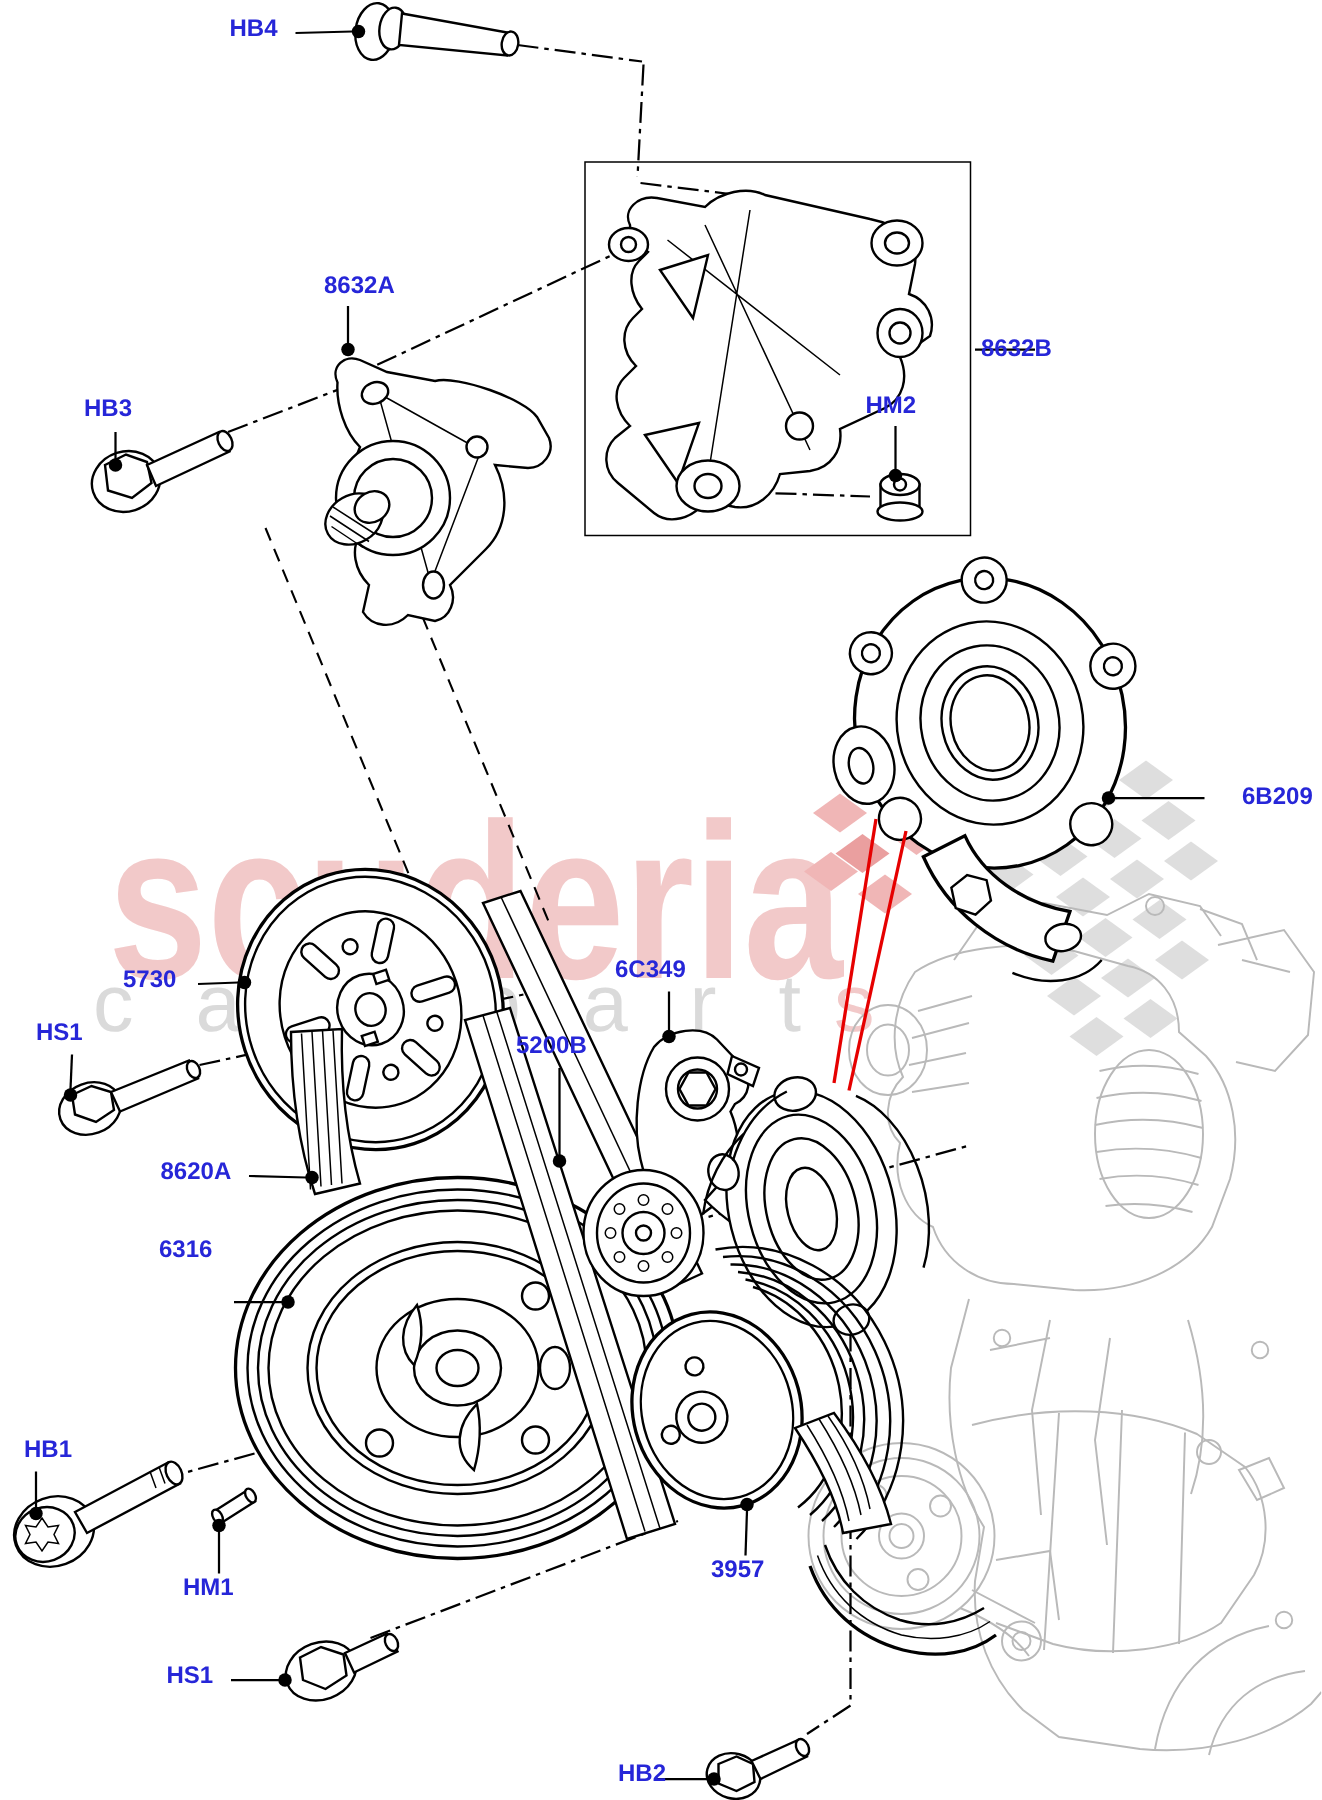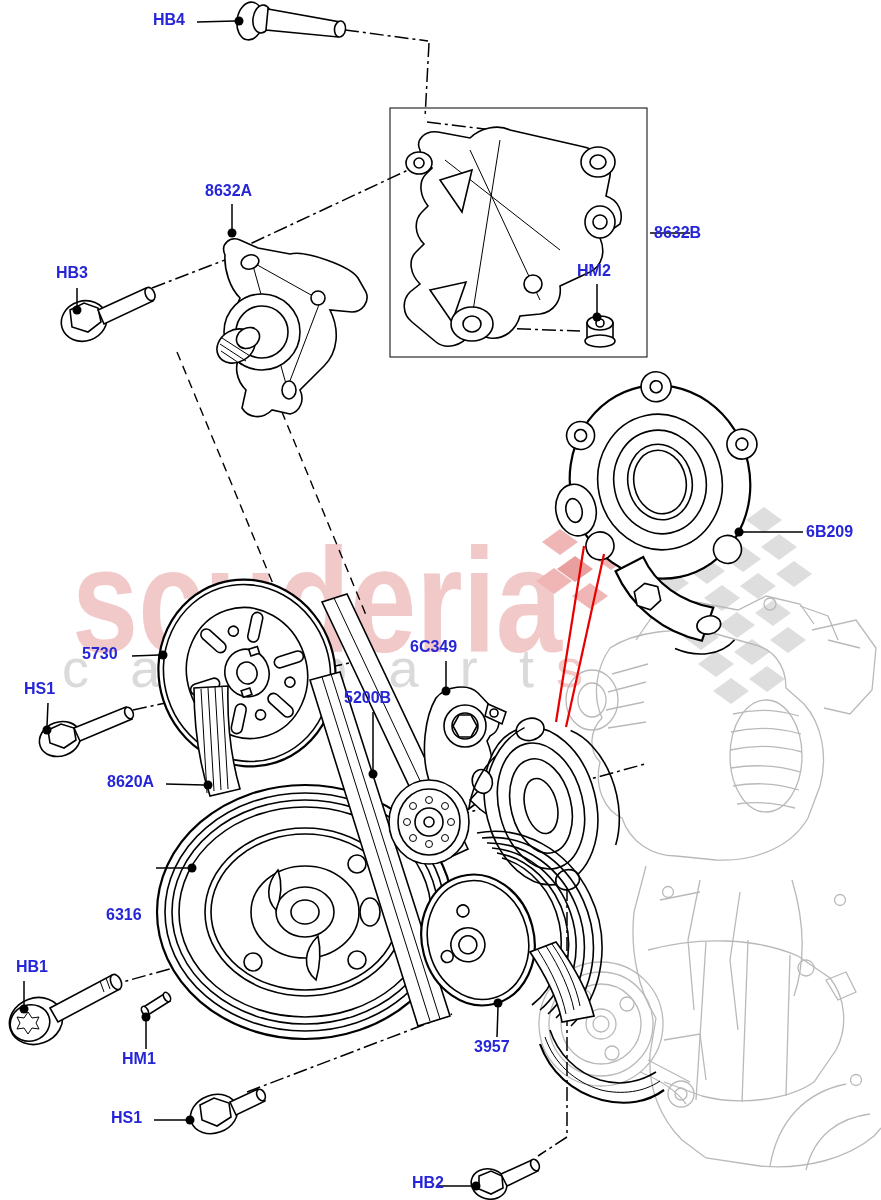--- a/index.html
+++ b/index.html
@@ -378,29 +378,29 @@
     <path class="ldr" d="M497,1037 L498,1007"></path>
         <circle class="dot" cx="498" cy="1003" r="4.5"></circle>
     <path class="ldr" d="M154,1120 L186,1120"></path>
         <circle class="dot" cx="190" cy="1120" r="4.5"></circle>
     <path class="ldr" d="M438,1186 L472,1186"></path>
         <circle class="dot" cx="476" cy="1186" r="4.5"></circle>
   </g>
 </svg>
 
 <div class="lbl" style="left:153px;top:11px">HB4</div>
-<div class="lbl" style="left:205px;top:182px">8632A</div>
+<div class="lbl" style="left:216px;top:182px">8632A</div>
 <div class="lbl" style="left:56px;top:264px">HB3</div>
 <div class="lbl" style="left:654px;top:224px">8632B</div>
 <div class="lbl" style="left:577px;top:262px">HM2</div>
-<div class="lbl" style="left:806px;top:523px">6B209</div>
+<div class="lbl" style="left:828px;top:523px">6B209</div>
 <div class="lbl" style="left:82px;top:645px">5730</div>
 <div class="lbl" style="left:410px;top:638px">6C349</div>
 <div class="lbl" style="left:344px;top:689px">5200B</div>
 <div class="lbl" style="left:24px;top:680px">HS1</div>
 <div class="lbl" style="left:107px;top:773px">8620A</div>
-<div class="lbl" style="left:106px;top:906px">6316</div>
+<div class="lbl" style="left:106px;top:825px">6316</div>
 <div class="lbl" style="left:16px;top:958px">HB1</div>
 <div class="lbl" style="left:122px;top:1050px">HM1</div>
 <div class="lbl" style="left:474px;top:1038px">3957</div>
 <div class="lbl" style="left:111px;top:1109px">HS1</div>
 <div class="lbl" style="left:412px;top:1174px">HB2</div>
 </div>
 
 </body></html>

